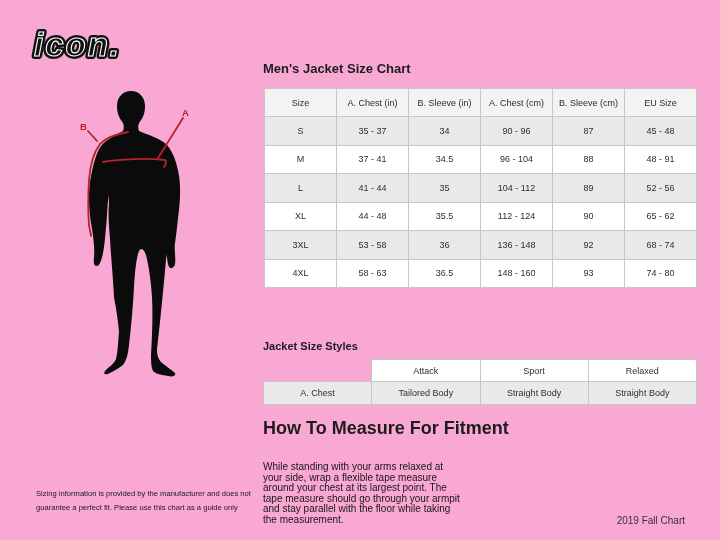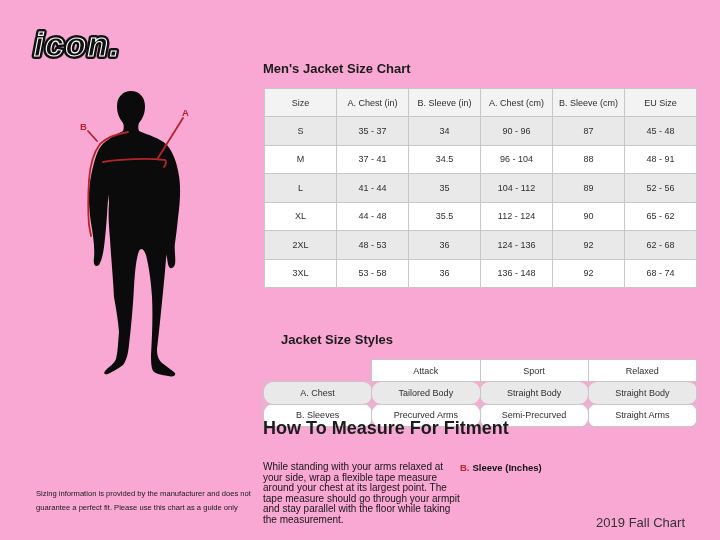--- a/index.html
+++ b/index.html
@@ -14,48 +14,48 @@
   .logo-base{fill:#111;stroke:#111;stroke-width:6;paint-order:stroke;stroke-linejoin:round;}
   .logo-inline{fill:none;stroke:#fff;stroke-width:1.1;}
   
   .figure{position:absolute;left:68px;top:86px;}
   .sil{fill:#0b0b0b;}
   .mline{fill:none;stroke:#b5242a;stroke-width:1.8;stroke-linecap:round;}
   .mlabel{font-family:"Liberation Sans",sans-serif;font-weight:bold;font-size:9.5px;fill:#b5242a;}
   
   .sec-title{position:absolute;font-weight:bold;color:#1c1c1c;}
   #title-size{left:263px;top:61px;font-size:13px;}
-  #title-styles{left:263px;top:332px;font-size:13px;margin-left:18px;}
+  #title-styles{left:263px;top:340px;font-size:11px;}
   #title-measure{left:263px;top:418px;font-size:18px;}
   table{border-collapse:collapse;table-layout:fixed;position:absolute;}
   td,th{border:1px solid #c7c7c7;text-align:center;font-weight:normal;
     font-size:9px;color:#2e2e2e;padding:0;}
   #size-table{left:264px;top:88px;width:433px;}
   #size-table th{height:27px;background:#f3f3f3;}
   #size-table td{height:27.5px;}
   #size-table tbody tr:nth-child(odd){background:#e9e9e9;}
   #size-table tbody tr:nth-child(even){background:#ffffff;}
   #styles-table{left:263px;top:359px;width:434px;}
   #styles-table th{height:21px;background:#ffffff;}
-  #styles-table td{height:21.5px;border-radius:9px;}
+  #styles-table td{height:21.5px;}
   #styles-table thead th:first-child{border:none;background:transparent;}
   #styles-table tbody tr:nth-child(odd){background:#e9e9e9;}
   #styles-table tbody tr:nth-child(even){background:#ffffff;}
   
   .measure-col{position:absolute;top:462px;}
   #measure-a{left:263px;width:198px;}
   #measure-b{left:460px;width:238px;}
   .measure-head{font-size:9.5px;font-weight:bold;color:#111;margin:0 0 2px 0;}
   .measure-head .red{color:#b5242a;margin-right:3px;}
   .measure-body{font-size:10px;line-height:10.6px;color:#161616;margin:0;}
   
   #disclaimer{position:absolute;left:36px;top:487px;width:216px;
     font-size:7.6px;line-height:14px;color:#1a1a1a;}
   #chart-version{position:absolute;left:590px;top:515px;width:95px;text-align:right;
-    font-size:13px;color:#333;}
+    font-size:10px;color:#333;}
 </style>
 </head>
 <body>
 
 <div id="canvas">
 
   <svg class="logo" width="140" height="46" viewBox="0 0 140 46">
     <text class="logo-base" x="8" y="34">icon.</text>
     <text class="logo-inline" x="8" y="34">icon.</text>
   </svg>
@@ -157,72 +157,63 @@
         </tr>
         <tr>
           <td>XL</td>
           <td>44 - 48</td>
           <td>35.5</td>
           <td>112 - 124</td>
           <td>90</td>
           <td>65 - 62</td>
         </tr>
         <tr>
-          <td>2XL</td>
-          <td>48 - 53</td>
-          <td>36</td>
-          <td>124 - 136</td>
-          <td>92</td>
-          <td>62 - 68</td>
-        </tr>
-        <tr>
           <td>3XL</td>
           <td>53 - 58</td>
           <td>36</td>
           <td>136 - 148</td>
           <td>92</td>
           <td>68 - 74</td>
         </tr>
+        <tr>
+          <td>4XL</td>
+          <td>58 - 63</td>
+          <td>36.5</td>
+          <td>148 - 160</td>
+          <td>93</td>
+          <td>74 - 80</td>
+        </tr>
       </tbody>
     </table>
 
   <div class="sec-title" id="title-styles">Jacket Size Styles</div>
   <table id="styles-table">
       <thead>
         <tr>
           <th></th>
           <th>Attack</th>
           <th>Sport</th>
           <th>Relaxed</th>
         </tr>
       </thead>
       <tbody>
         <tr>
           <td>A. Chest</td>
           <td>Tailored Body</td>
           <td>Straight Body</td>
           <td>Straight Body</td>
         </tr>
-        <tr>
-          <td>B. Sleeves</td>
-          <td>Precurved Arms</td>
-          <td>Semi-Precurved</td>
-          <td>Straight Arms</td>
-        </tr>
       </tbody>
     </table>
 
   <div class="sec-title" id="title-measure">How To Measure For Fitment</div>
 
   <div class="measure-col" id="measure-a">
     <p class="measure-body">While standing with your arms relaxed at your side, wrap a flexible tape measure around your chest at its largest point. The tape measure should go through your armpit and stay parallel with the floor while taking the measurement.</p>
   </div>
 
   <div class="measure-col" id="measure-b">
-    <p class="measure-head">
-      <span class="red">B.</span><span>Sleeve (Inches)</span>
-    </p>
   </div>
 
   <div id="disclaimer">Sizing information is provided by the manufacturer and does not guarantee a perfect fit. Please use this chart as a guide only</div>
   <div id="chart-version">2019 Fall Chart</div>
 
 </div>
 
 </body></html>

